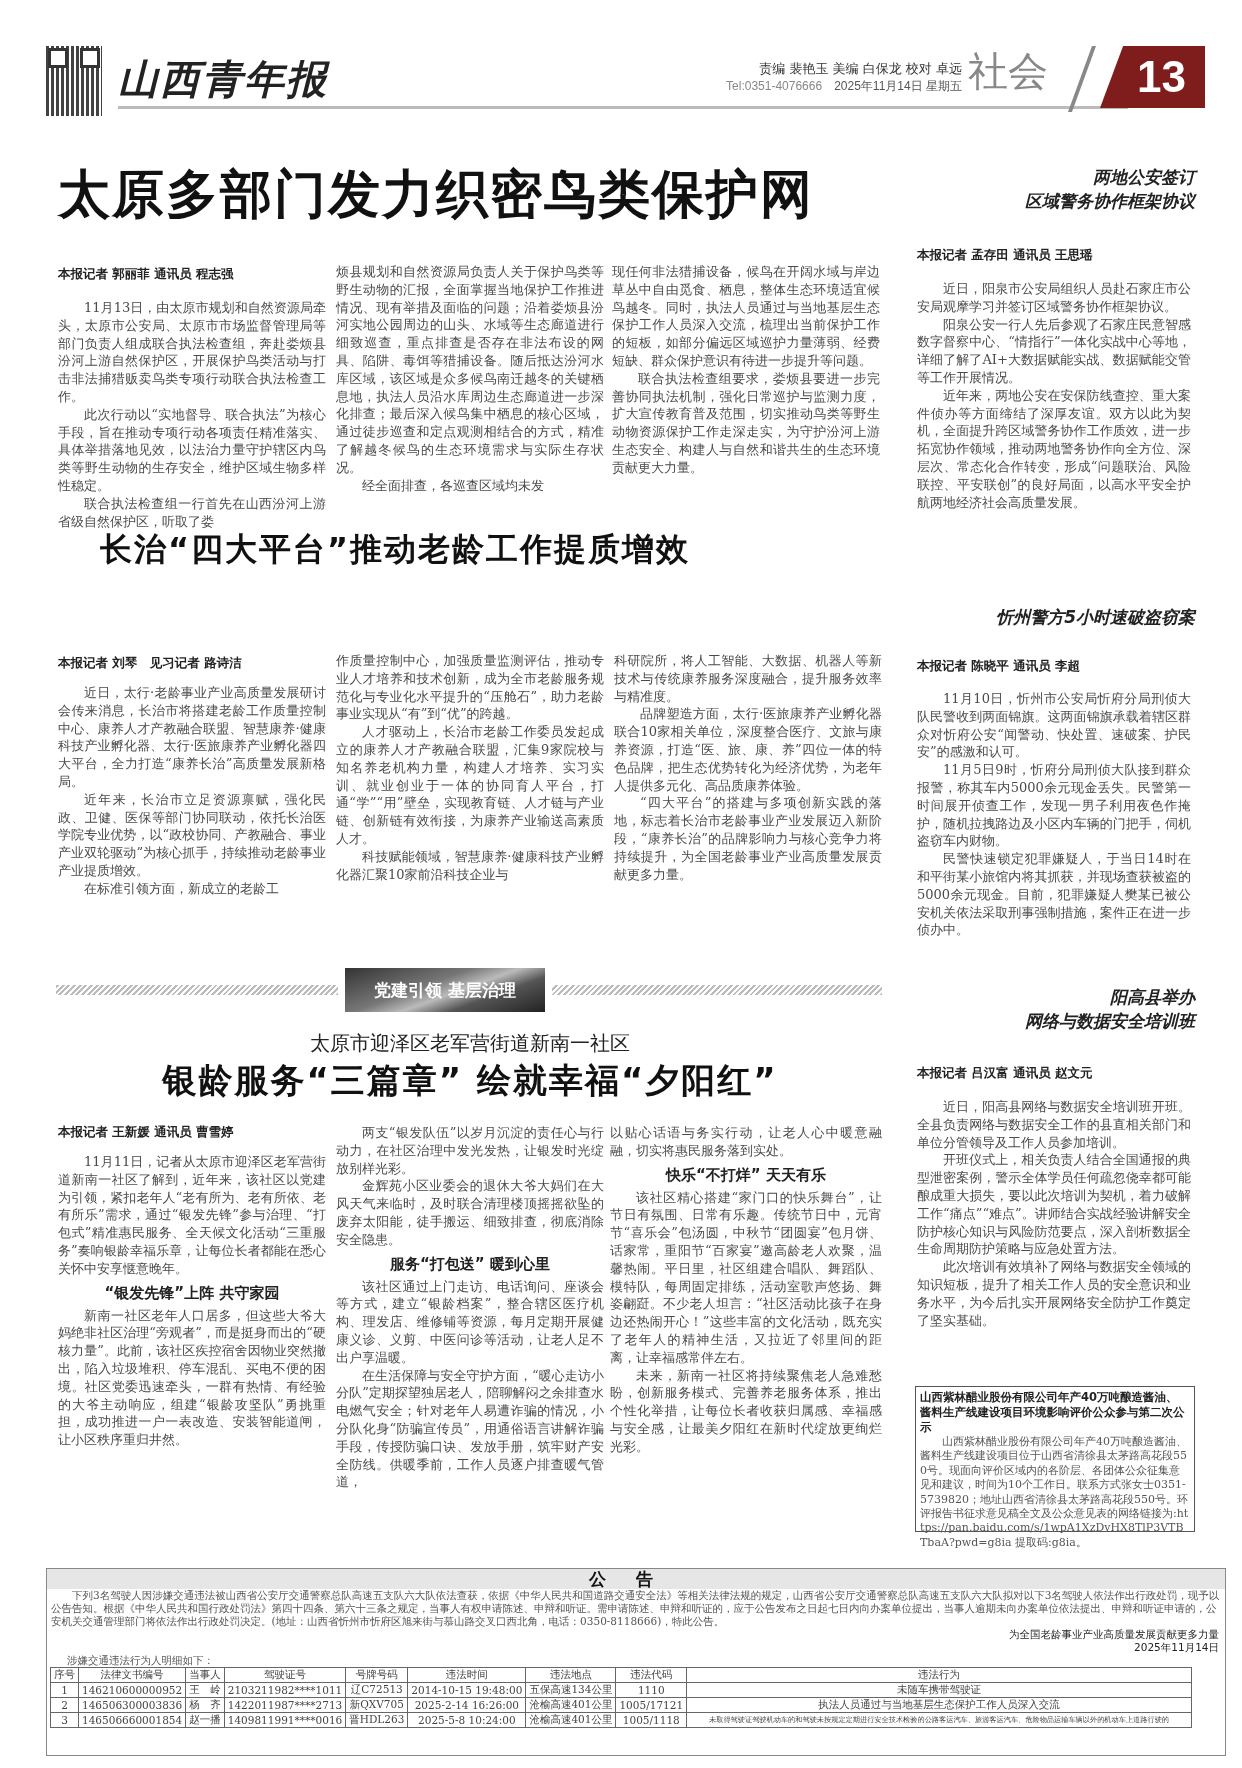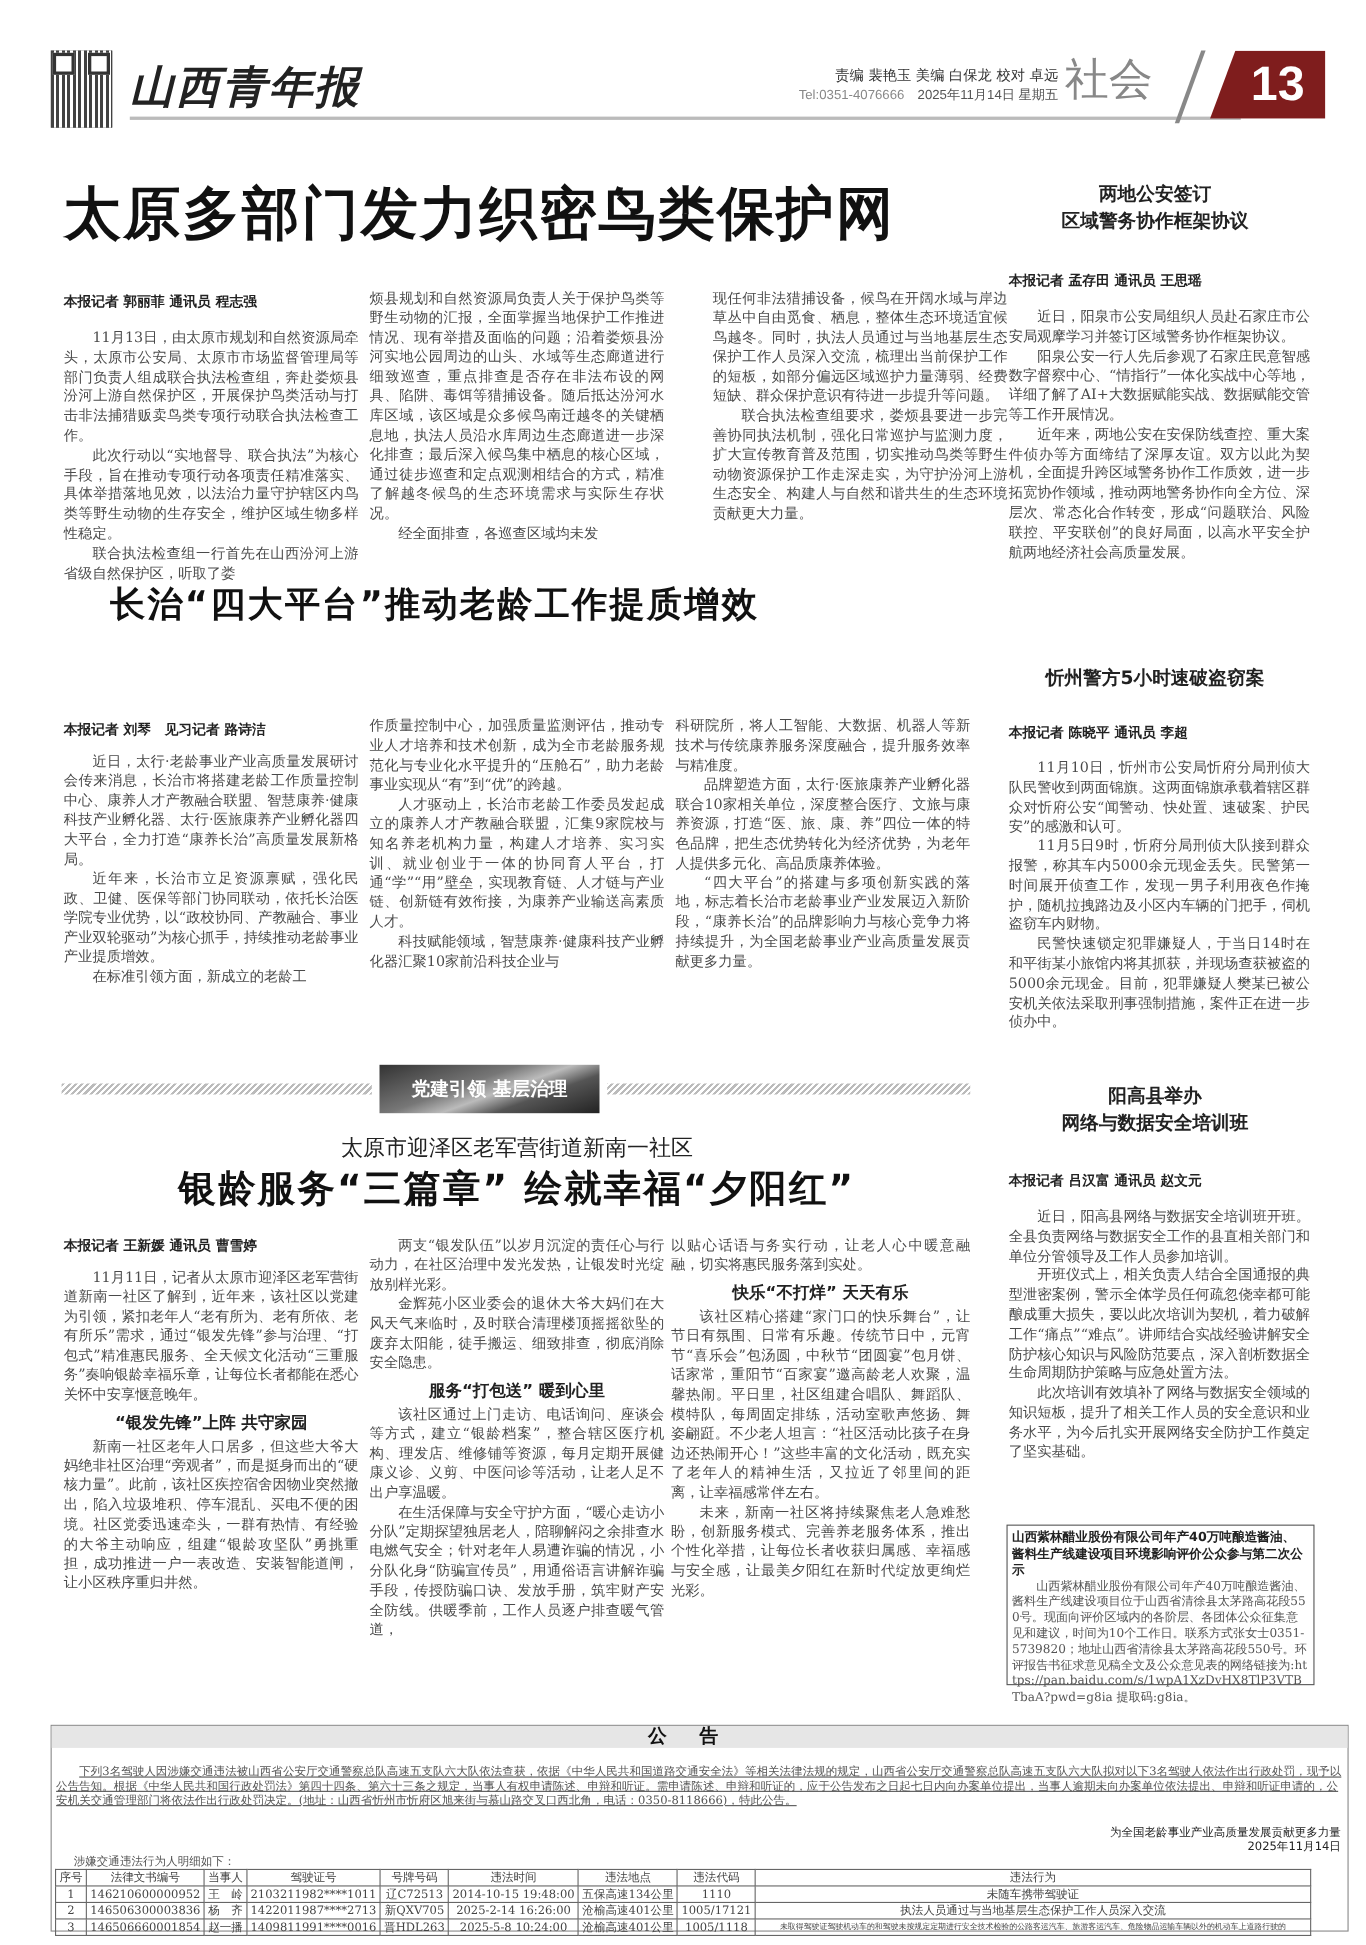--- a/index.html
+++ b/index.html
@@ -36,36 +36,36 @@
     padding-left: 18px;
   }
   .slash { left: 1080px; top: 46px; width: 4px; height: 66px; background: #888; transform: skewX(-20deg); }
 
   .h1 { font-family: "DejaVu Sans", sans-serif; font-weight: bold; color: #111; letter-spacing: 2px; }
   .byline { font-family: "DejaVu Sans", sans-serif; font-weight: bold; font-size: 12.5px; color: #222; }
   .col p { font-size: 13px; line-height: 17.8px; color: #4a4a4a; text-indent: 2em; text-align: justify; }
   .col p.cont { text-indent: 0; }
   .sub { font-family: "DejaVu Sans", sans-serif; font-weight: bold; font-size: 15px; color: #222; text-align: center; margin: 6px 0 4px; }
 
-  .side-title { font-family: "DejaVu Sans", sans-serif; font-weight: bold; font-size: 17px; color: #222; text-align: center; line-height: 24px; }
+  .side-title { font-family: "DejaVu Sans", sans-serif; font-weight: bold; font-size: 17px; color: #222; text-align: right; line-height: 24px; font-style: italic; }
 
   .banner-line { height: 10px; background: repeating-linear-gradient(-45deg, #bbb 0 2px, #fff 2px 4px); }
   .banner {
     background: linear-gradient(160deg, #333 0%, #777 40%, #bbb 55%, #555 70%, #222 100%);
     color: #fff; font-size: 17px; font-weight: bold; text-align: center; line-height: 44px;
     font-family: "DejaVu Serif", serif;
   }
 
   .ad { border: 1px solid #555; padding: 3px 4px; }
   .ad h4 { font-family: "DejaVu Sans", sans-serif; font-size: 11.5px; text-align: left; line-height: 15px; color: #222; }
   .ad p { font-size: 11px; line-height: 14.4px; color: #555; text-indent: 2em; word-break: break-all; }
 
   .notice { left: 46px; top: 1568px; width: 1180px; height: 188px; border: 1px solid #888; }
   .notice .nhead { background: #e6e6e6; height: 20px; text-align: center; font-family: "DejaVu Sans", sans-serif; font-weight: bold; font-size: 17px; letter-spacing: 30px; line-height: 20px; color: #111; }
-  .notice p { font-size: 10.5px; line-height: 13px; color: #555; padding: 16px 4px; text-indent: 2em; text-decoration: underline; }
+  .notice p { font-size: 10.5px; line-height: 13px; color: #555; padding: 0 4px; text-indent: 2em; }
   .notice .sign { text-align: right; font-family: "DejaVu Sans", sans-serif; font-size: 10.5px; color: #222; padding-right: 6px; line-height: 13px; }
   .notice .lead { font-size: 10.5px; color: #555; padding-left: 20px; line-height: 13px; }
   table.viol { border-collapse: collapse; width: 1142px; margin-left: 3px; font-size: 10.5px; color: #444; }
   table.viol td, table.viol th { border: 1px solid #666; padding: 0 3px; height: 12.5px; white-space: nowrap; font-weight: normal; text-align: center; }
   table.viol td.small { font-size: 7.2px; }
 </style>
 </head>
 <body>
 
 <div class="abs qr"></div>
@@ -83,21 +83,21 @@
 <div class="abs byline" style="left:58px;top:266px;">本报记者 郭丽菲 通讯员 程志强</div>
 <div class="abs col" style="left:58px;top:299px;width:268px;">
   <p>11月13日，由太原市规划和自然资源局牵头，太原市公安局、太原市市场监督管理局等部门负责人组成联合执法检查组，奔赴娄烦县汾河上游自然保护区，开展保护鸟类活动与打击非法捕猎贩卖鸟类专项行动联合执法检查工作。</p>
   <p>此次行动以“实地督导、联合执法”为核心手段，旨在推动专项行动各项责任精准落实、具体举措落地见效，以法治力量守护辖区内鸟类等野生动物的生存安全，维护区域生物多样性稳定。</p>
   <p>联合执法检查组一行首先在山西汾河上游省级自然保护区，听取了娄</p>
 </div>
 <div class="abs col" style="left:336px;top:263px;width:268px;">
   <p class="cont">烦县规划和自然资源局负责人关于保护鸟类等野生动物的汇报，全面掌握当地保护工作推进情况、现有举措及面临的问题；沿着娄烦县汾河实地公园周边的山头、水域等生态廊道进行细致巡查，重点排查是否存在非法布设的网具、陷阱、毒饵等猎捕设备。随后抵达汾河水库区域，该区域是众多候鸟南迁越冬的关键栖息地，执法人员沿水库周边生态廊道进一步深化排查；最后深入候鸟集中栖息的核心区域，通过徒步巡查和定点观测相结合的方式，精准了解越冬候鸟的生态环境需求与实际生存状况。</p>
   <p>经全面排查，各巡查区域均未发</p>
 </div>
-<div class="abs col" style="left:648px;top:263px;width:268px;">
+<div class="abs col" style="left:612px;top:263px;width:268px;">
   <p class="cont">现任何非法猎捕设备，候鸟在开阔水域与岸边草丛中自由觅食、栖息，整体生态环境适宜候鸟越冬。同时，执法人员通过与当地基层生态保护工作人员深入交流，梳理出当前保护工作的短板，如部分偏远区域巡护力量薄弱、经费短缺、群众保护意识有待进一步提升等问题。</p>
   <p>联合执法检查组要求，娄烦县要进一步完善协同执法机制，强化日常巡护与监测力度，扩大宣传教育普及范围，切实推动鸟类等野生动物资源保护工作走深走实，为守护汾河上游生态安全、构建人与自然和谐共生的生态环境贡献更大力量。</p>
 </div>
 
 <div class="abs h1" style="left:100px;top:528px;font-size:32px;">长治“四大平台”推动老龄工作提质增效</div>
 <div class="abs byline" style="left:58px;top:655px;">本报记者 刘琴　见习记者 路诗洁</div>
 <div class="abs col" style="left:58px;top:684px;width:268px;">
   <p>近日，太行·老龄事业产业高质量发展研讨会传来消息，长治市将搭建老龄工作质量控制中心、康养人才产教融合联盟、智慧康养·健康科技产业孵化器、太行·医旅康养产业孵化器四大平台，全力打造“康养长治”高质量发展新格局。</p>
   <p>近年来，长治市立足资源禀赋，强化民政、卫健、医保等部门协同联动，依托长治医学院专业优势，以“政校协同、产教融合、事业产业双轮驱动”为核心抓手，持续推动老龄事业产业提质增效。</p>
   <p>在标准引领方面，新成立的老龄工</p>

